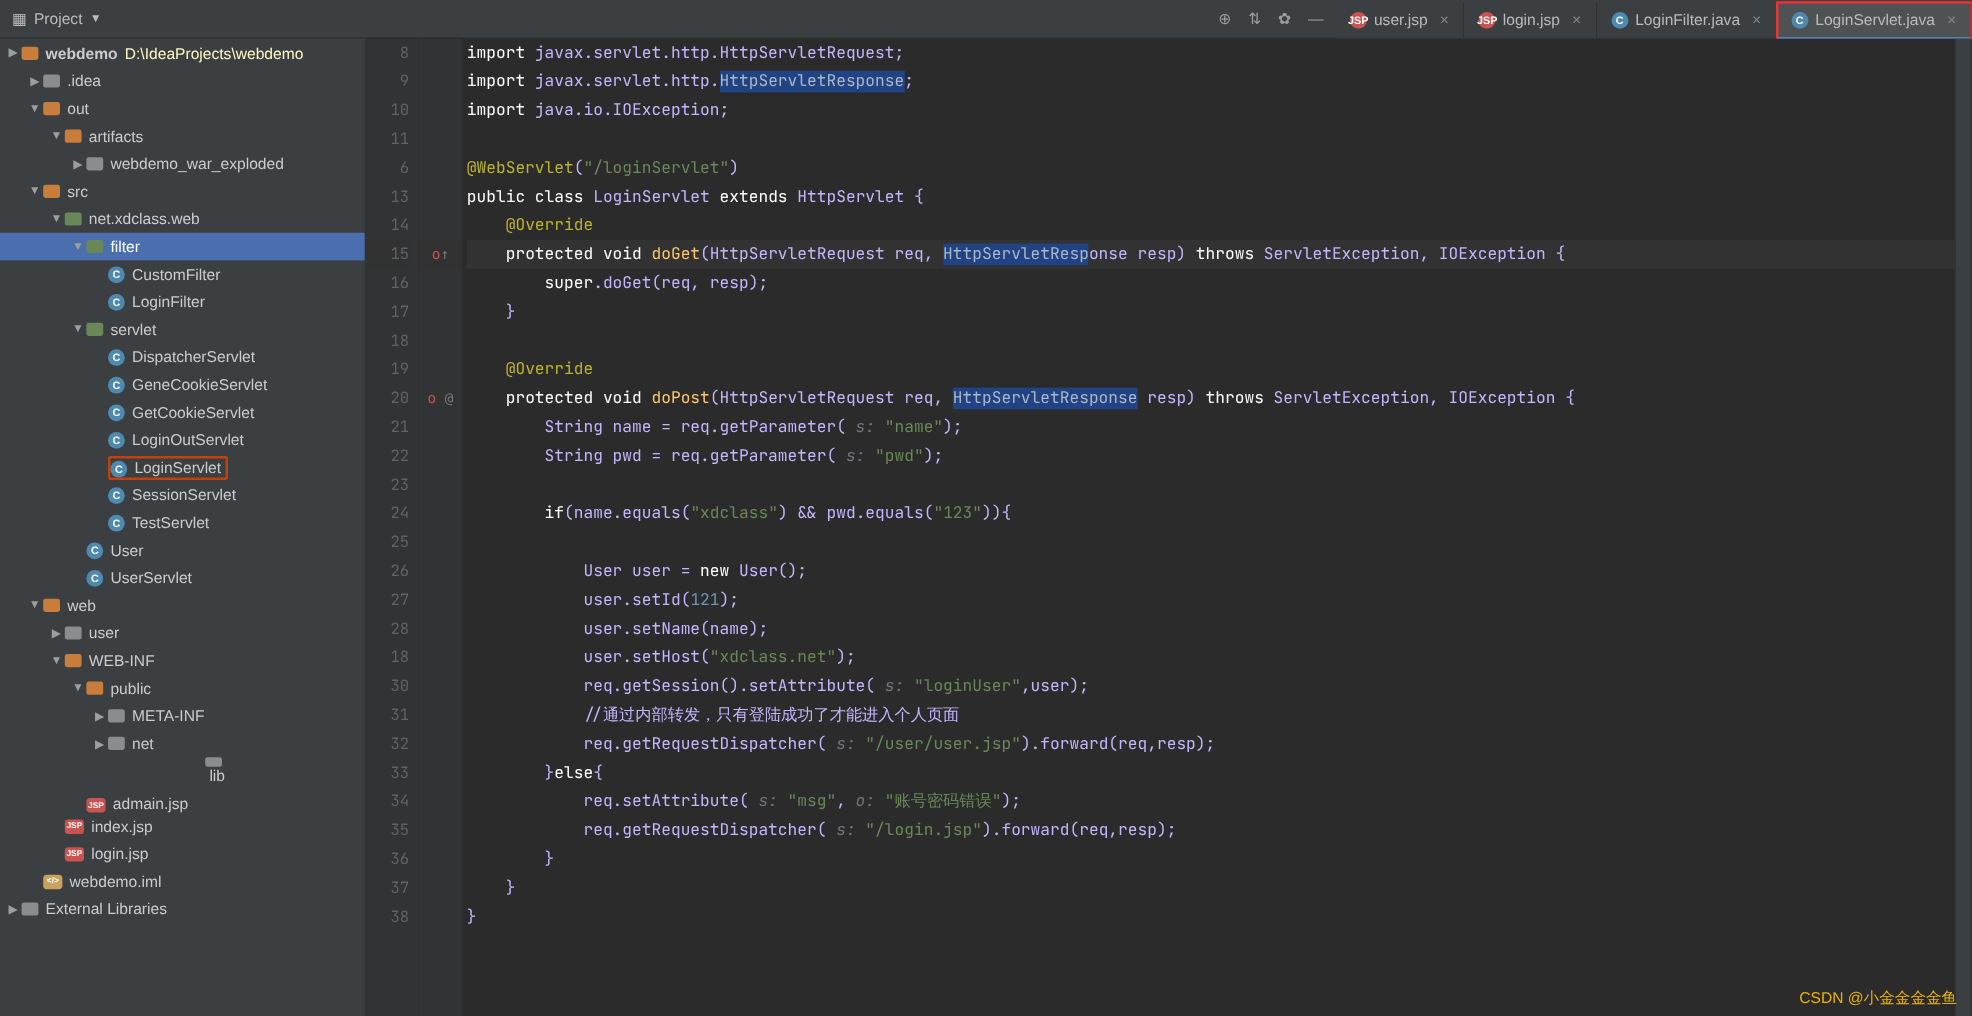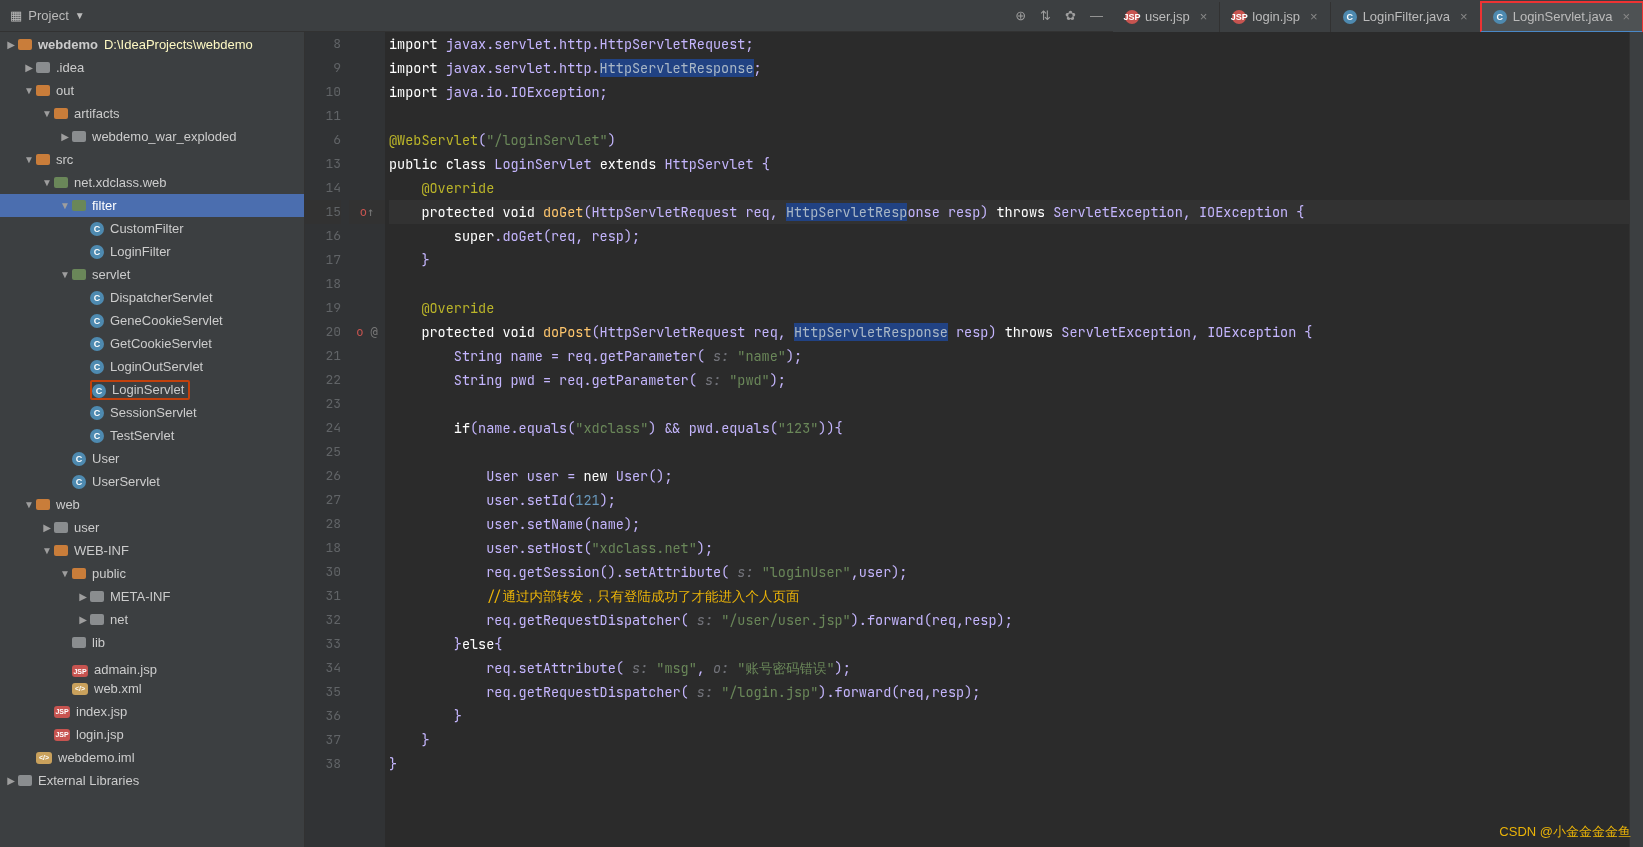--- a/index.html
+++ b/index.html
@@ -51,21 +51,21 @@
   .gutter-num { width:44px; background:#313335; color:#606366; text-align:right; padding-right:8px; font-family:"JetBrains Mono",Consolas,monospace; font-size:13px; line-height:24px; }
   .gutter-ico { width:36px; background:#313335; font-family:Consolas,monospace; font-size:12px; line-height:24px; color:#787878; text-align:center; }
   .code { flex:1; font-family:"JetBrains Mono",Consolas,monospace; font-size:13.5px; line-height:24px; padding-left:4px; white-space:pre; }
   .kw { color:#ffffff; }
   .ann { color:#bbb529; }
   .str { color:#6a8759; }
   .num { color:#6897bb; }
   .fn { color:#ffc66d; }
   .param { color:#72737a; font-style:italic; }
   .hl { background:#214283; }
-  .cmt { color:#eab308; }
+  .cmt { color:#c4b5fd; }
   .id { color:#c4b5fd; }
   .cur-line { background:#323232; }
   .ov-up { color:#c75450; }
   .watermark { position:absolute; bottom:6px; right:12px; color:#eab308; font-size:13px; }
   .scrollbar-v { width:14px; background:#3c3f41; border-left:1px solid #323232; }
   ::-webkit-scrollbar { width:10px; }
   ::-webkit-scrollbar-thumb { background:#555; }
 </style>
 </head>
 <body>
@@ -232,34 +232,29 @@
         <div class="tree-row" style="padding-left: 76px;">
           <span class="tw">▶</span>
           <span class="nic folder-c"></span>
           <span>META-INF</span>
         </div>
         <div class="tree-row" style="padding-left: 76px;">
           <span class="tw">▶</span>
           <span class="nic folder-c"></span>
           <span>net</span>
         </div>
-        <div class="tree-row" style="padding-left: 58px;">
+        <div class="tree-row" style="padding-left: 58px; flex-direction: column;">
           <span class="tw"></span>
           <span class="nic folder-c"></span>
           <span>lib</span>
         </div>
         <div class="tree-row" style="padding-left: 58px; align-items: flex-end;">
           <span class="tw"></span>
           <span class="nic jsp">JSP</span>
           <span>admain.jsp</span>
-        </div>
-        <div class="tree-row" style="padding-left: 58px;">
-          <span class="tw"></span>
-          <span class="nic xml">&lt;/&gt;</span>
-          <span>web.xml</span>
         </div>
         <div class="tree-row" style="padding-left: 40px;">
           <span class="tw"></span>
           <span class="nic jsp">JSP</span>
           <span>index.jsp</span>
         </div>
         <div class="tree-row" style="padding-left: 40px;">
           <span class="tw"></span>
           <span class="nic jsp">JSP</span>
           <span>login.jsp</span>

